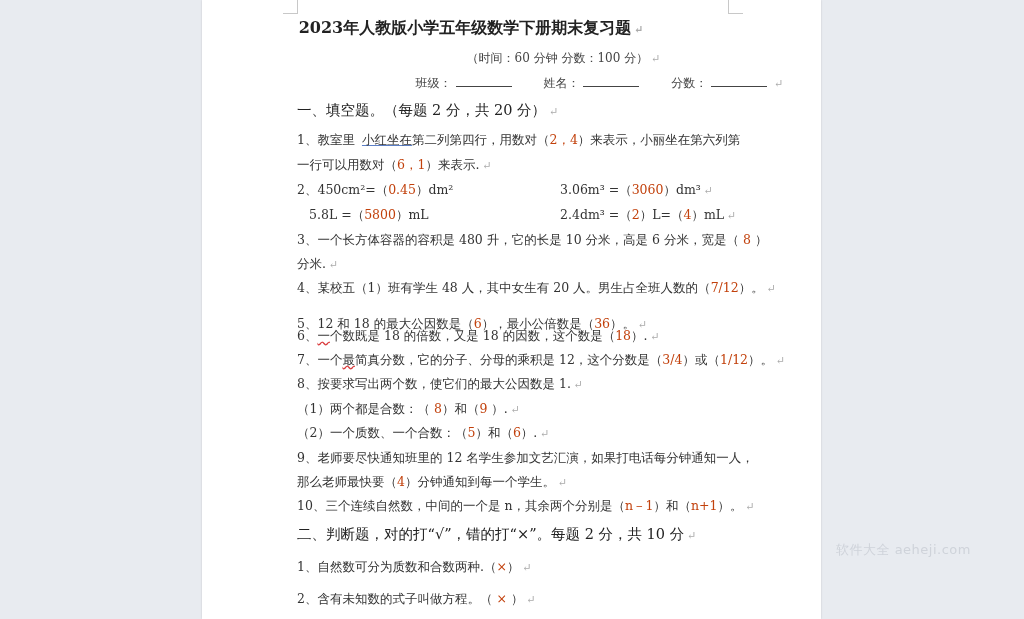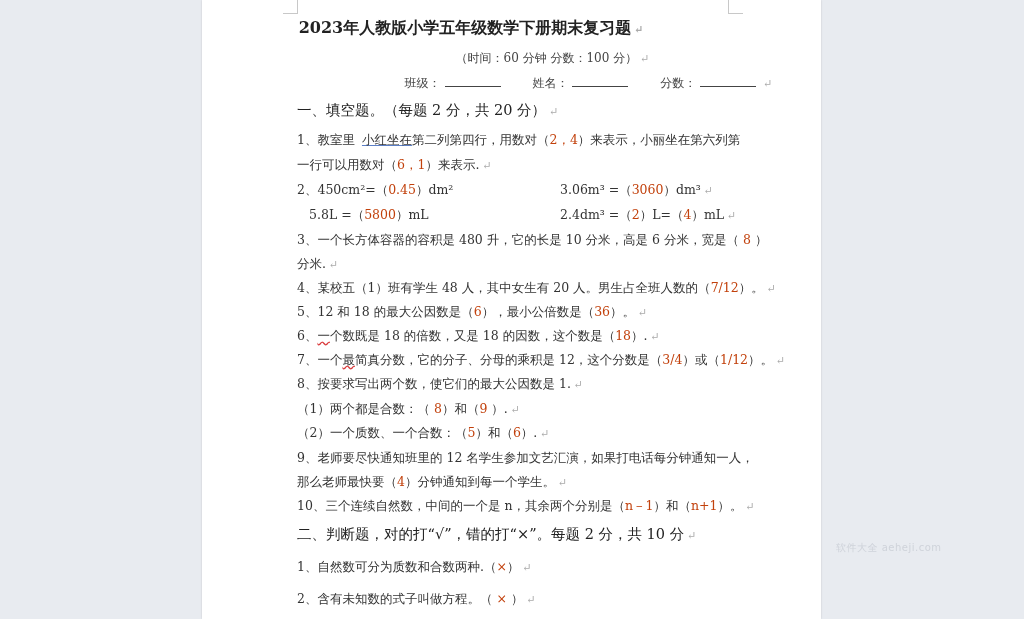--- a/index.html
+++ b/index.html
@@ -12,32 +12,32 @@
   .page {
     position:absolute; left:202px; top:0; width:619px; height:619px;
     background:#ffffff;
     box-shadow:0 0 2px rgba(0,0,0,0.15);
   }
   .corner { position:absolute; width:14px; height:13px; border-color:#c8c8c8; border-style:solid; }
   .corner.tl { left:81px; top:0; border-width:0 1px 1px 0; }
   .corner.tr { left:526px; top:0; border-width:0 0 1px 1px; }
   .line { position:absolute; left:95px; white-space:nowrap; font-size:12.5px; color:#333; }
   .title { position:absolute; left:0; width:538px; text-align:center; top:18px; font-size:16px; font-weight:bold; color:#222; }
-  .sub { position:absolute; left:0; width:701px; text-align:center; font-size:12px; color:#444; }
+  .sub { position:absolute; left:11px; width:701px; text-align:center; font-size:12px; color:#444; }
   .heading { font-size:14.5px; font-weight:normal; color:#222; }
   .ans { color:#c2410c; }
   .pm { color:#aaa; font-size:11px; margin-left:3px; }
   .blank { display:inline-block; width:56px; border-bottom:1px solid #444; height:11px; vertical-align:baseline; margin:0 4px; }
   .field { display:inline-block; margin:0 12px; }
   .col2 { position:absolute; left:263px; }
   .uline-blue { text-decoration:underline; text-decoration-color:#5b7fc7;margin-left:7px; }
   .squig { text-decoration:underline wavy #d9393b; }
   .watermark {
     position:absolute; left:836px; top:541px; font-family:"DejaVu Sans","Liberation Sans",sans-serif;
-    font-size:10px; color:#cfd3da; letter-spacing:0.5px;
+    font-size:13px; color:#cfd3da; letter-spacing:0.5px;
   }
 </style>
 </head>
 <body>
 
 <div class="page">
   <div class="corner tl"></div>
   <div class="corner tr"></div>
 
   <div class="title">
@@ -75,21 +75,21 @@
   <div class="line" style="top:232px;">
     <span>3、一个长方体容器的容积是 480 升，它的长是 10 分米，高是 6 分米，宽是（ </span><span class="ans">8</span><span> ）</span>
   </div>
   <div class="line" style="top:256px;">
     <span>分米.</span><span class="pm">↵</span>
   </div>
 
   <div class="line" style="top:280px;">
     <span>4、某校五（1）班有学生 48 人，其中女生有 20 人。男生占全班人数的（</span><span class="ans">7/12</span><span>）。</span><span class="pm">↵</span>
   </div>
-  <div class="line" style="top:304px;">
+  <div class="line" style="top:316px;">
     <span>5、12 和 18 的最大公因数是（</span><span class="ans">6</span><span>），最小公倍数是（</span><span class="ans">36</span><span>）。</span><span class="pm">↵</span>
   </div>
   <div class="line" style="top:328px;">
     <span>6、</span><span class="squig">一</span><span>个数既是 18 的倍数，又是 18 的因数，这个数是（</span><span class="ans">18</span><span>）.</span><span class="pm">↵</span>
   </div>
   <div class="line" style="top:352px;">
     <span>7、一个</span><span class="squig">最</span><span>简真分数，它的分子、分母的乘积是 12，这个分数是（</span><span class="ans">3/4</span><span>）或（</span><span class="ans">1/12</span><span>）。</span><span class="pm">↵</span>
   </div>
   <div class="line" style="top:376px;">
     <span>8、按要求写出两个数，使它们的最大公因数是 1.</span><span class="pm">↵</span>

